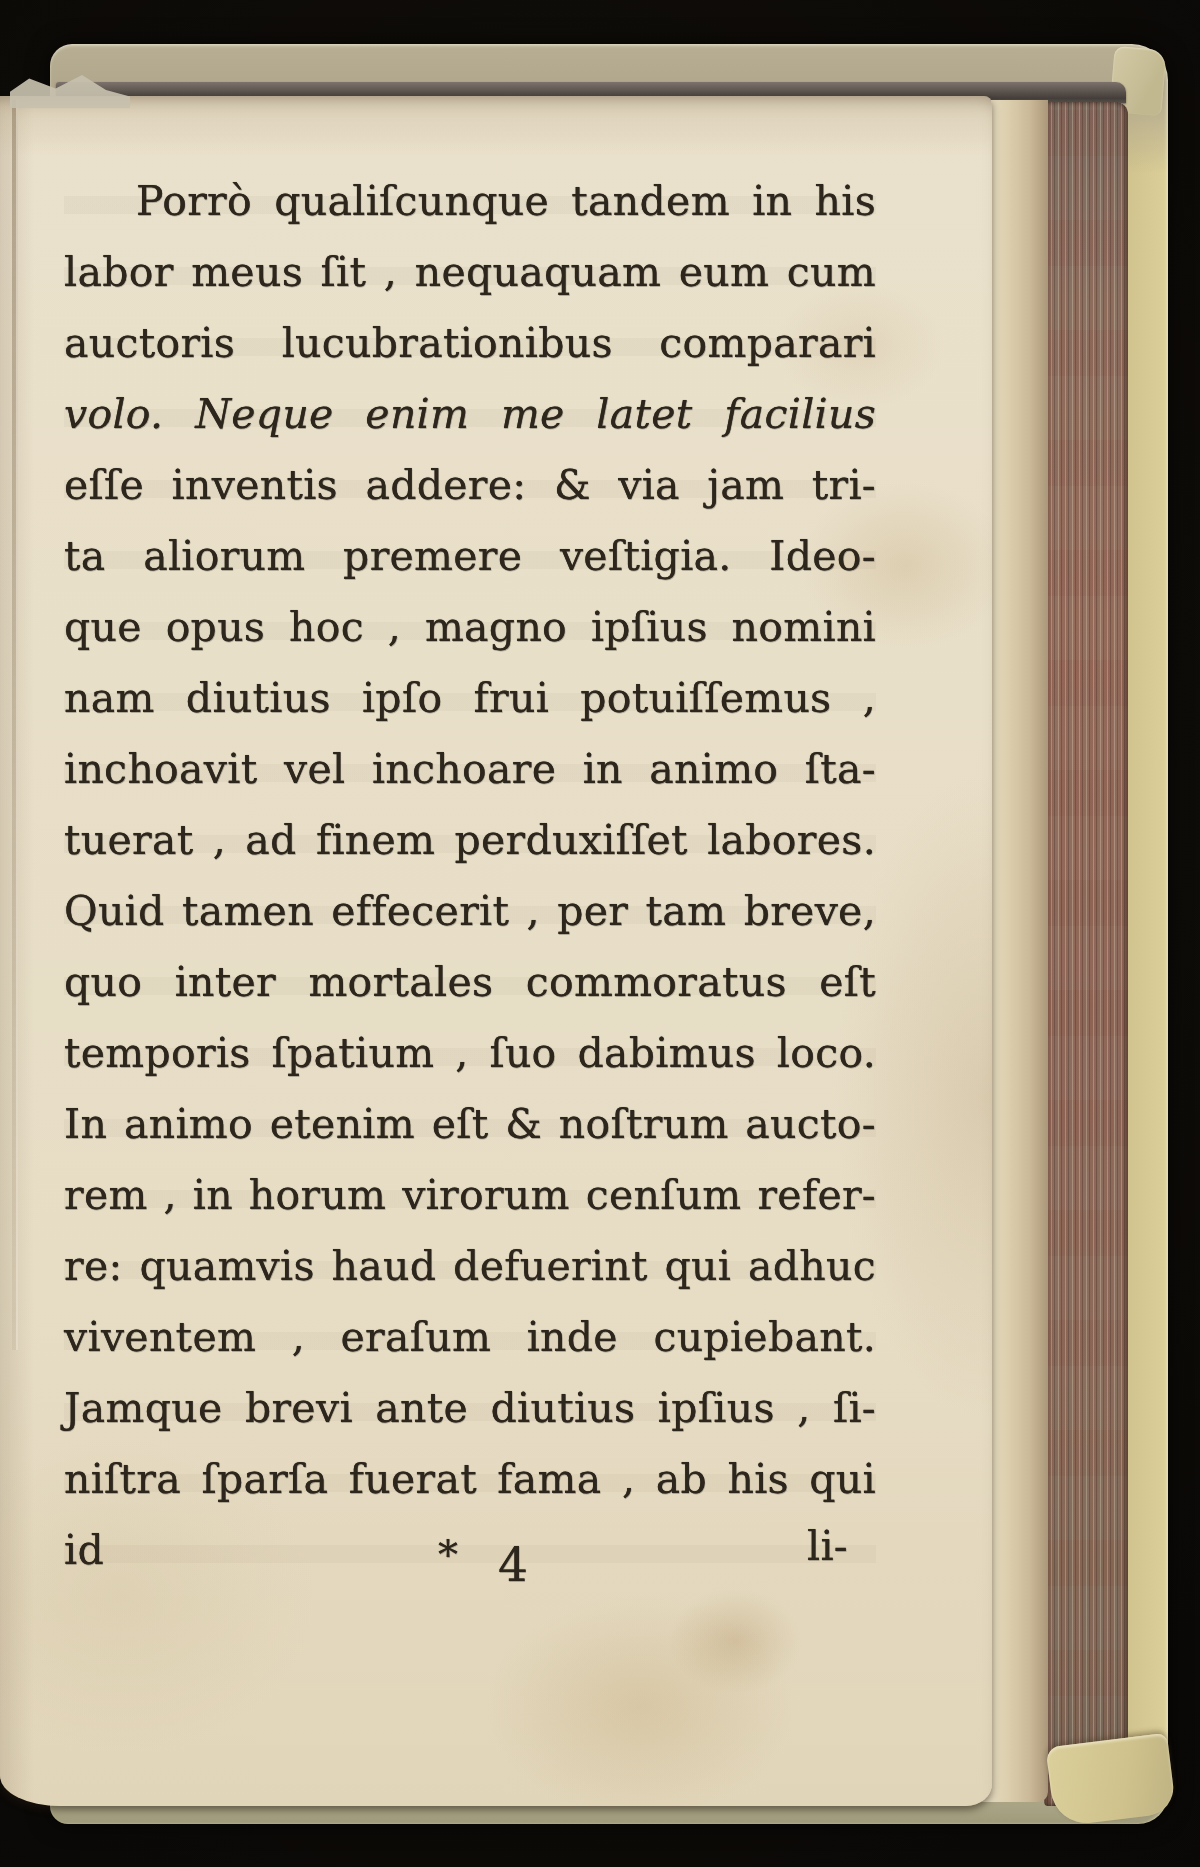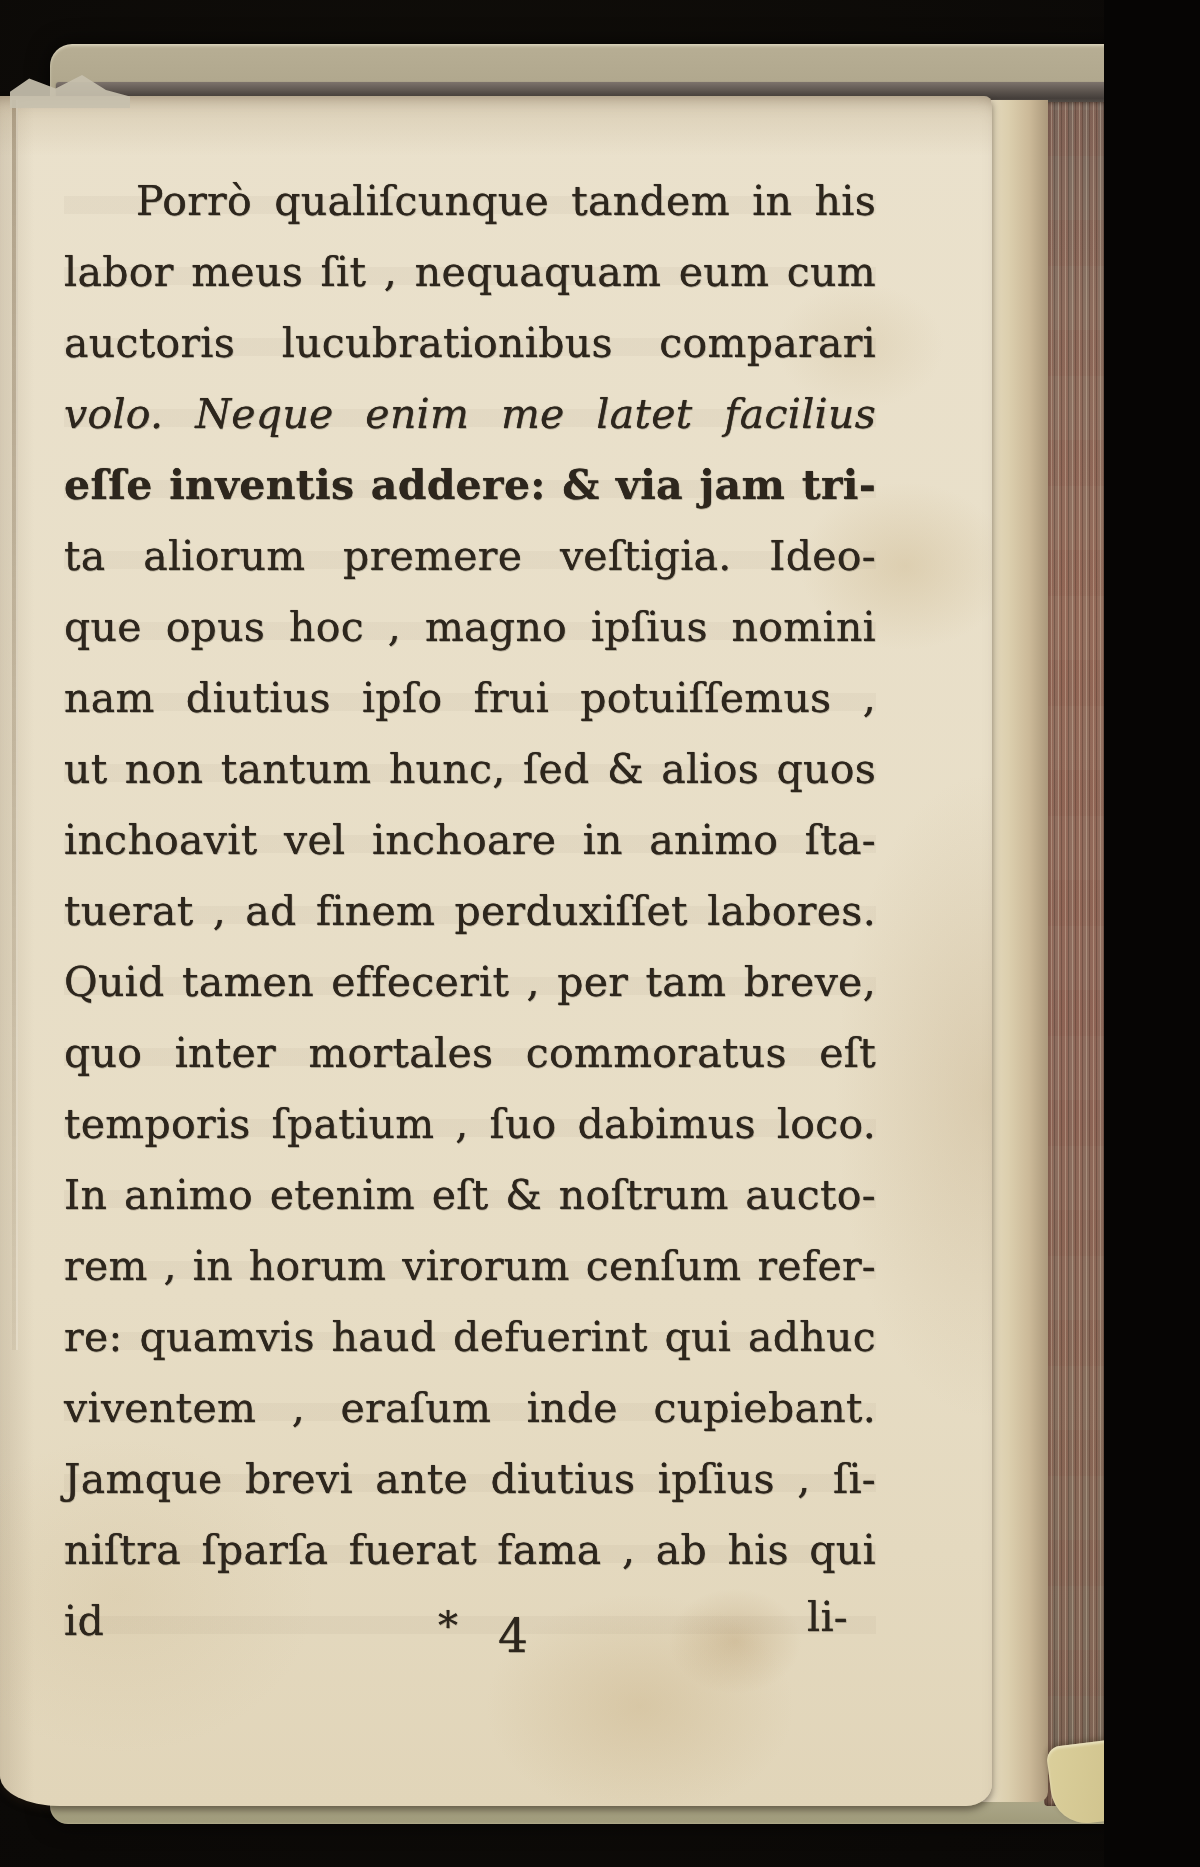--- a/index.html
+++ b/index.html
@@ -1,17 +1,17 @@
 <!DOCTYPE html>
 <html><head>
 <meta charset="utf-8">
 <style>
   html,body{margin:0;padding:0;background:#060504;}
   .scene{
-    position:relative;width:1104px;height:1867px;overflow:hidden;
+    position:relative;width:1200px;height:1867px;overflow:hidden;
     background:radial-gradient(140% 120% at 45% 42%, #14110b 0%, #0b0907 55%, #060504 100%);
     font-family:"DejaVu Serif", serif;
   }
   .scene *{position:absolute;}
   
   .cover{
     left:50px;top:44px;width:1118px;height:1780px;
     border-radius:22px 36px 30px 18px;
     background:
       linear-gradient(to bottom, #b7ae94 0px, #b0a78d 42px, rgba(176,167,141,0) 130px),
@@ -102,25 +102,24 @@
   <div class="page"></div>
   <div class="leaf-line"></div>
   <div class="torn-corner"></div>
 
   <div class="textblock">
     <div style="position:relative;">
       <div class="line" style="position:relative;">Porrò qualiſcunque tandem in his</div>
         <div class="line" style="position:relative;">labor meus ſit , nequaquam eum cum</div>
         <div class="line" style="position:relative;">auctoris lucubrationibus comparari</div>
         <div class="line" style="position:relative;font-style:italic;">volo. Neque enim me latet facilius</div>
-        <div class="line" style="position:relative;font-weight:bold;">eſſe inventis addere: &amp; via jam tri-</div>
+        <div class="line" style="position:relative;">eſſe inventis addere: &amp; via jam tri-</div>
         <div class="line" style="position:relative;">ta aliorum premere veſtigia. Ideo-</div>
         <div class="line" style="position:relative;">que opus hoc , magno ipſius nomini</div>
         <div class="line" style="position:relative;">nam diutius ipſo frui potuiſſemus ,</div>
-        <div class="line" style="position:relative;">ut non tantum hunc, ſed &amp; alios quos</div>
         <div class="line" style="position:relative;">inchoavit vel inchoare in animo ſta-</div>
         <div class="line" style="position:relative;">tuerat , ad finem perduxiſſet labores.</div>
         <div class="line" style="position:relative;">Quid tamen effecerit , per tam breve,</div>
         <div class="line" style="position:relative;">quo inter mortales commoratus eſt</div>
         <div class="line" style="position:relative;">temporis ſpatium , ſuo dabimus loco.</div>
         <div class="line" style="position:relative;">In animo etenim eſt &amp; noſtrum aucto-</div>
         <div class="line" style="position:relative;">rem , in horum virorum cenſum refer-</div>
         <div class="line" style="position:relative;">re: quamvis haud defuerint qui adhuc</div>
         <div class="line" style="position:relative;">viventem , eraſum inde cupiebant.</div>
         <div class="line" style="position:relative;">Jamque brevi ante diutius ipſius , ſi-</div>

